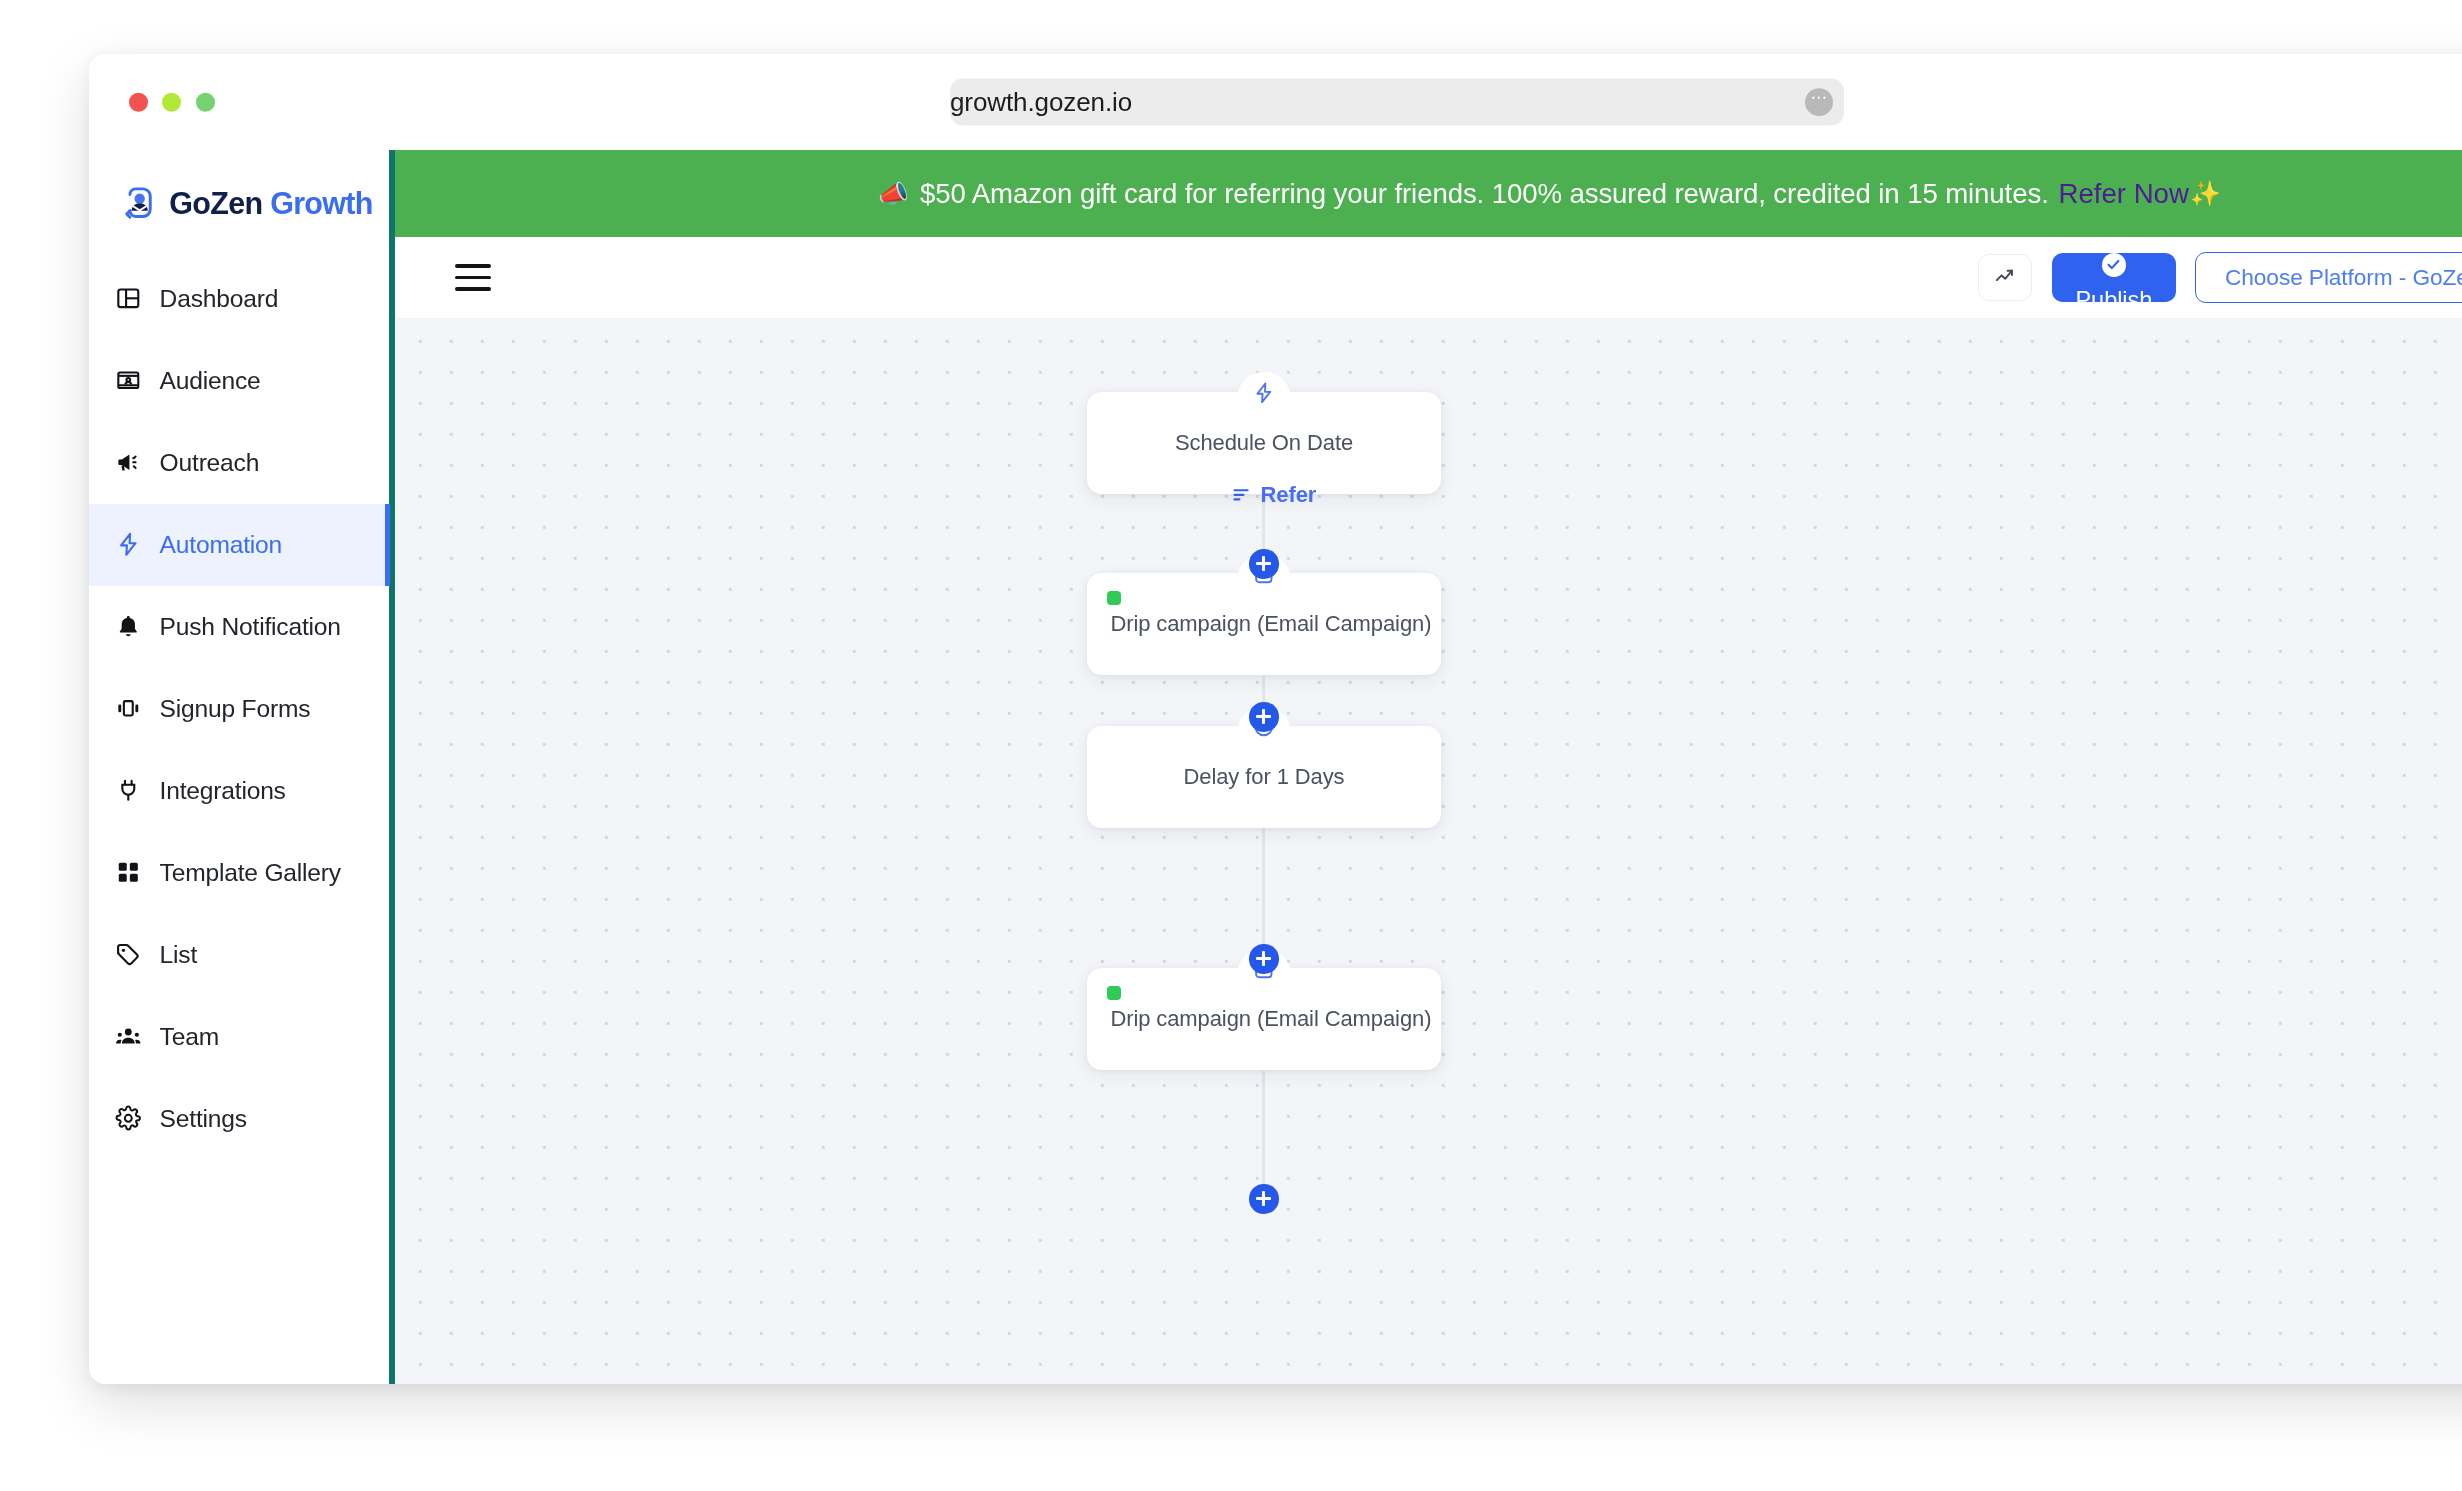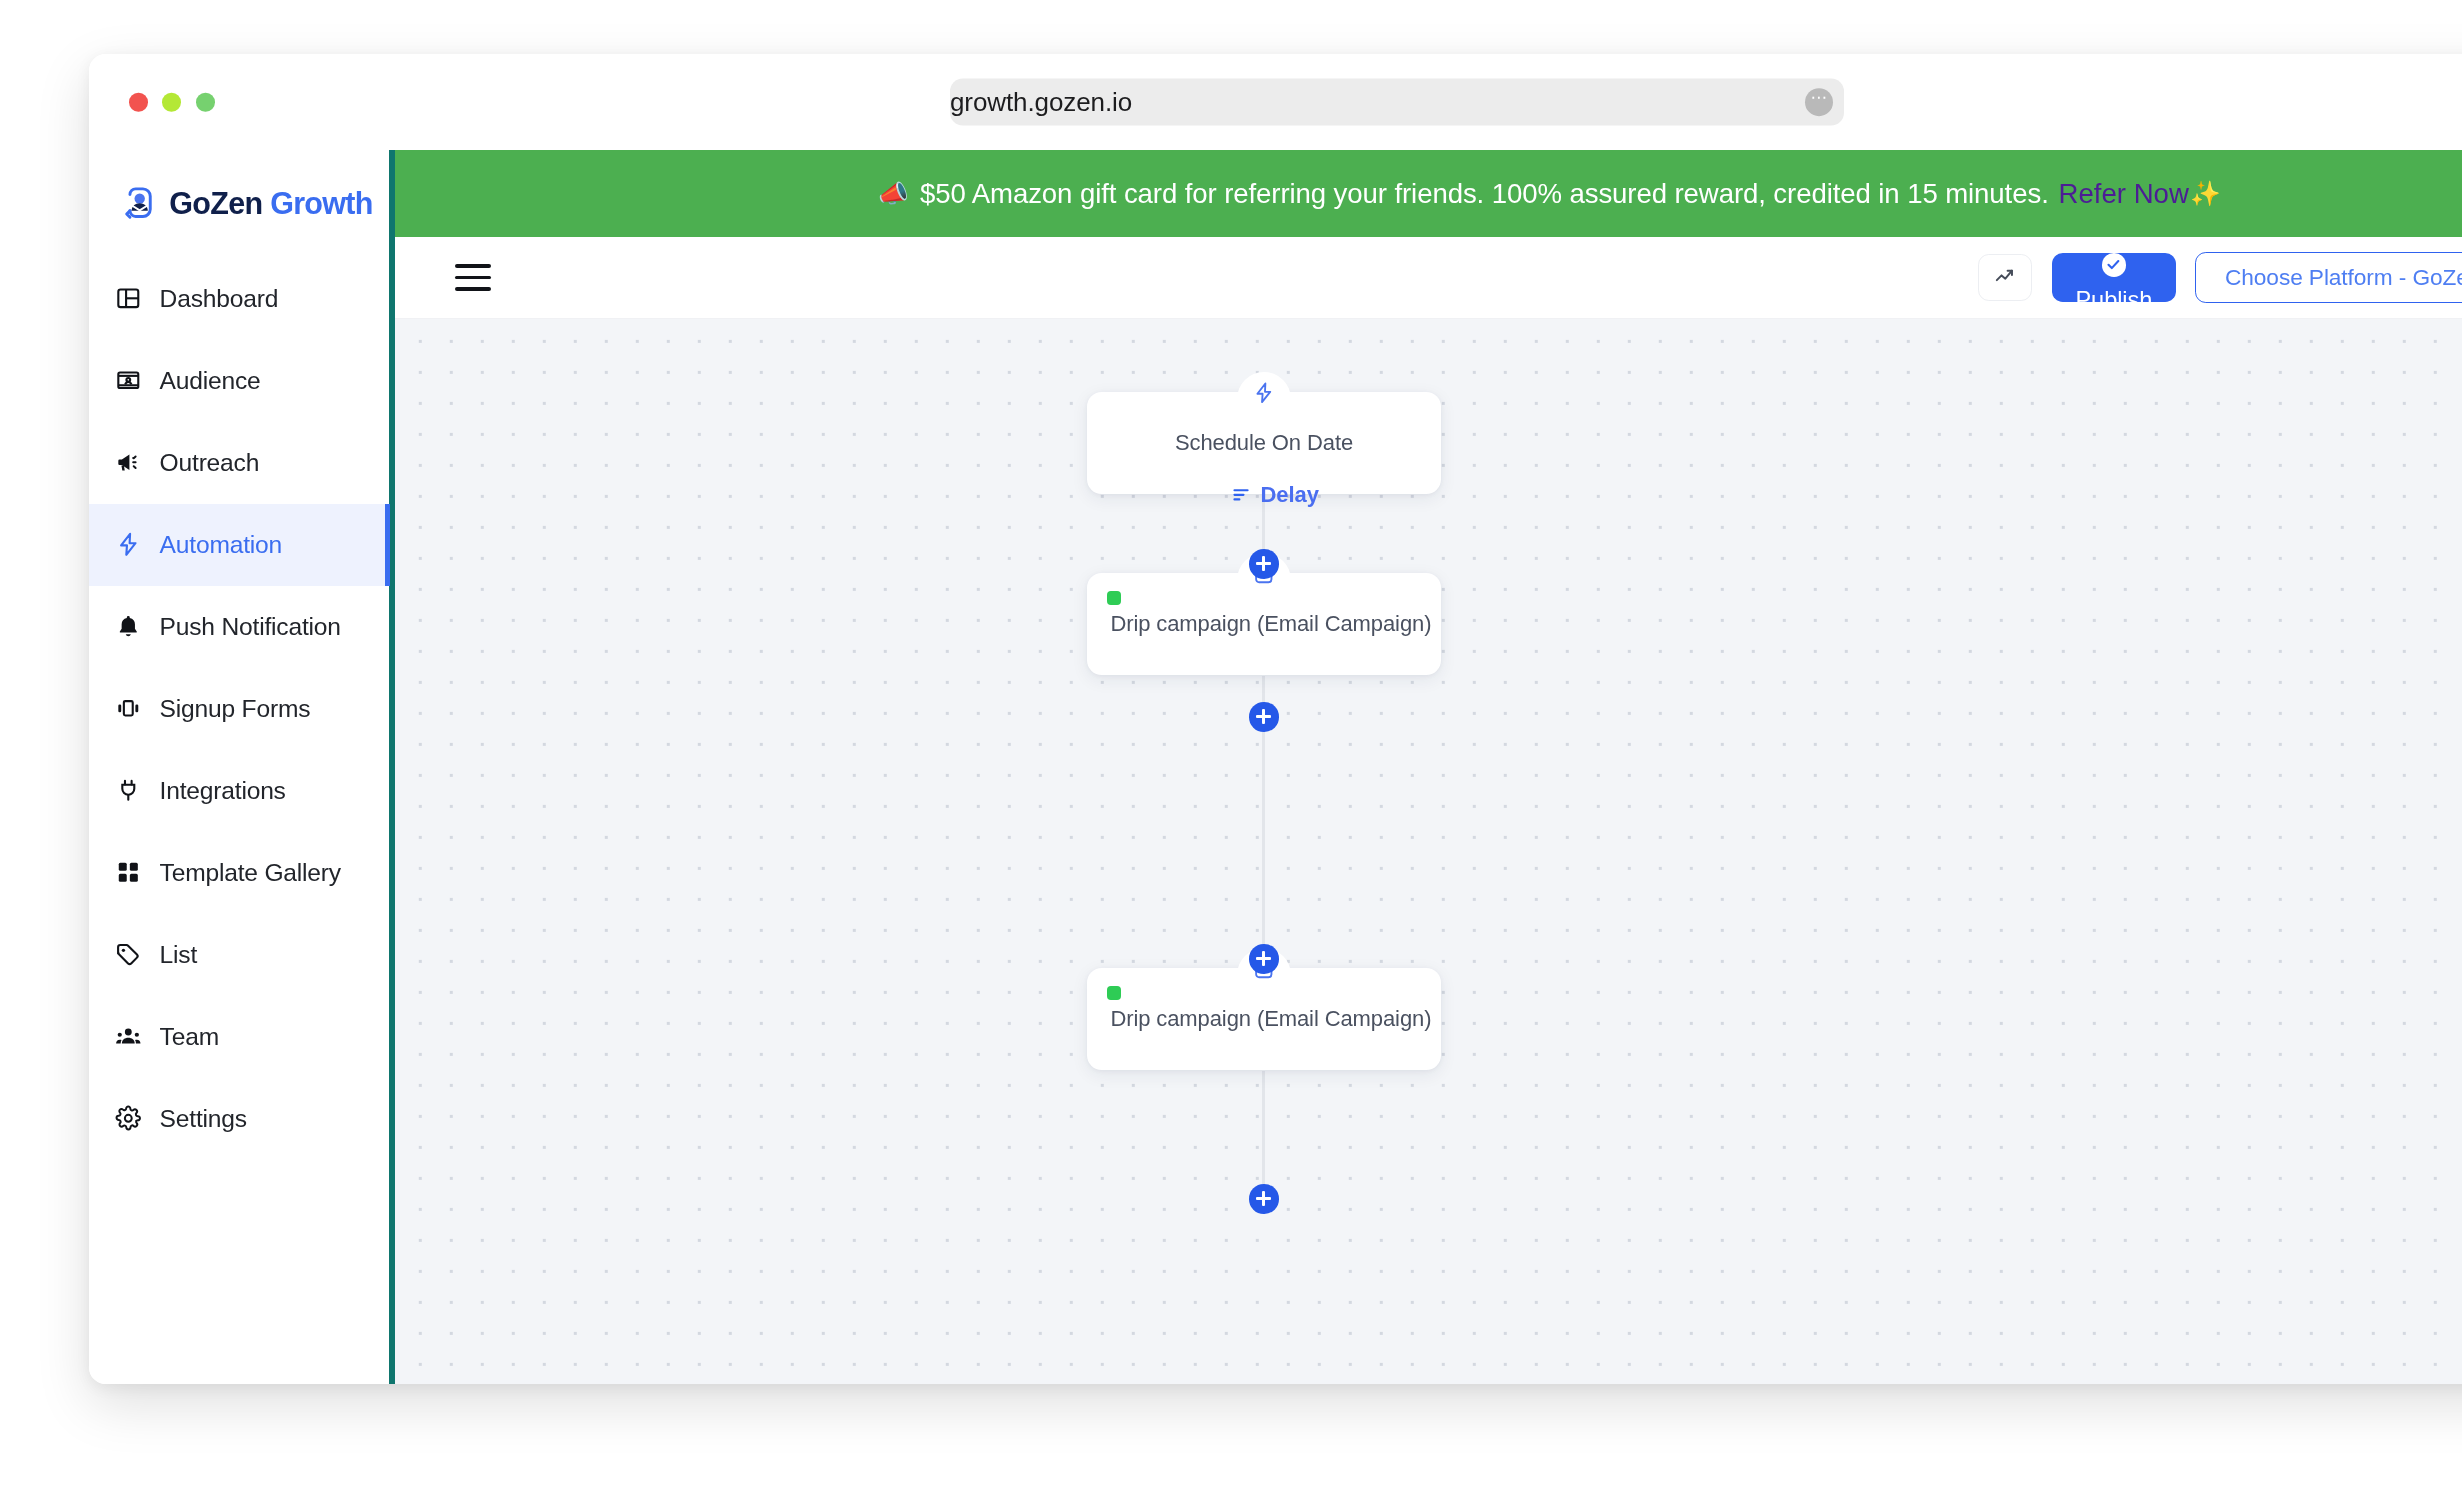--- a/index.html
+++ b/index.html
@@ -556,38 +556,47 @@
           </div>
 
           <div class="filter-chip" style="top:163px;">
             <span>
               <svg viewBox="0 0 24 24" fill="none" stroke="currentColor" stroke-width="2.6" stroke-linecap="round">
                   <line x1="3" y1="6.4" x2="19" y2="6.4"></line>
                   <line x1="3" y1="12" x2="14" y2="12"></line>
                   <line x1="3" y1="17.6" x2="9" y2="17.6"></line>
                 </svg>
             </span>
-            <span class="filter-label">Delay</span>
+            <span class="filter-label">Refer</span>
           </div>
 
           <div class="plus-btn" style="top:230px;"></div>
 
           <div class="node has-status" style="top:254px;">
             <span class="status-dot"></span>
             <span class="node-icon-bubble">
               <svg viewBox="0 0 24 24" fill="none" stroke="currentColor" stroke-width="1.9" stroke-linejoin="round">
                   <rect x="4.2" y="3.4" width="15.6" height="17.2" rx="3"></rect>
                   <path d="M7.6 9.2l4.4 3.6 4.4-3.6"></path>
                 </svg>
             </span>
             <span class="node-label">Drip campaign (Email Campaign)</span>
           </div>
 
           <div class="plus-btn" style="top:383px;"></div>
 
+          <div class="node" style="top:407px;">
+            <span class="node-icon-bubble">
+              <svg viewBox="0 0 24 24" fill="none" stroke="currentColor" stroke-width="1.9" stroke-linecap="round">
+                  <circle cx="12" cy="12" r="8.6"></circle>
+                  <polyline points="12,6.8 12,12 16,14.3"></polyline>
+                </svg>
+            </span>
+            <span class="node-label">Delay for 1 Days</span>
+          </div>
 
           <div class="plus-btn" style="top:625px;"></div>
 
           <div class="node has-status" style="top:649px;">
             <span class="status-dot"></span>
             <span class="node-icon-bubble">
               <svg viewBox="0 0 24 24" fill="none" stroke="currentColor" stroke-width="1.9" stroke-linejoin="round">
                   <rect x="4.2" y="3.4" width="15.6" height="17.2" rx="3"></rect>
                   <path d="M7.6 9.2l4.4 3.6 4.4-3.6"></path>
                 </svg>

